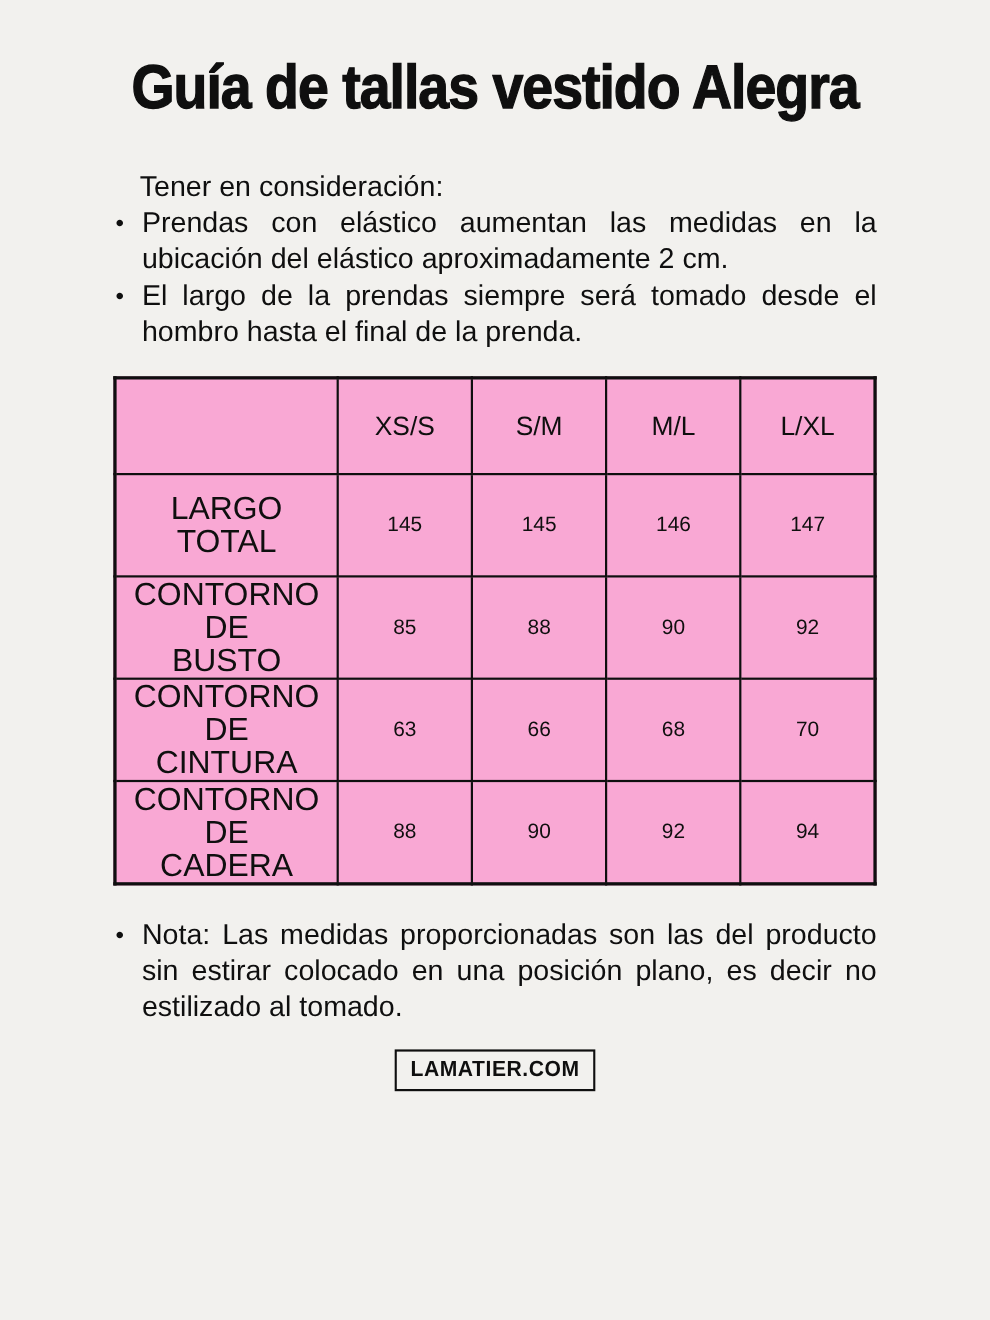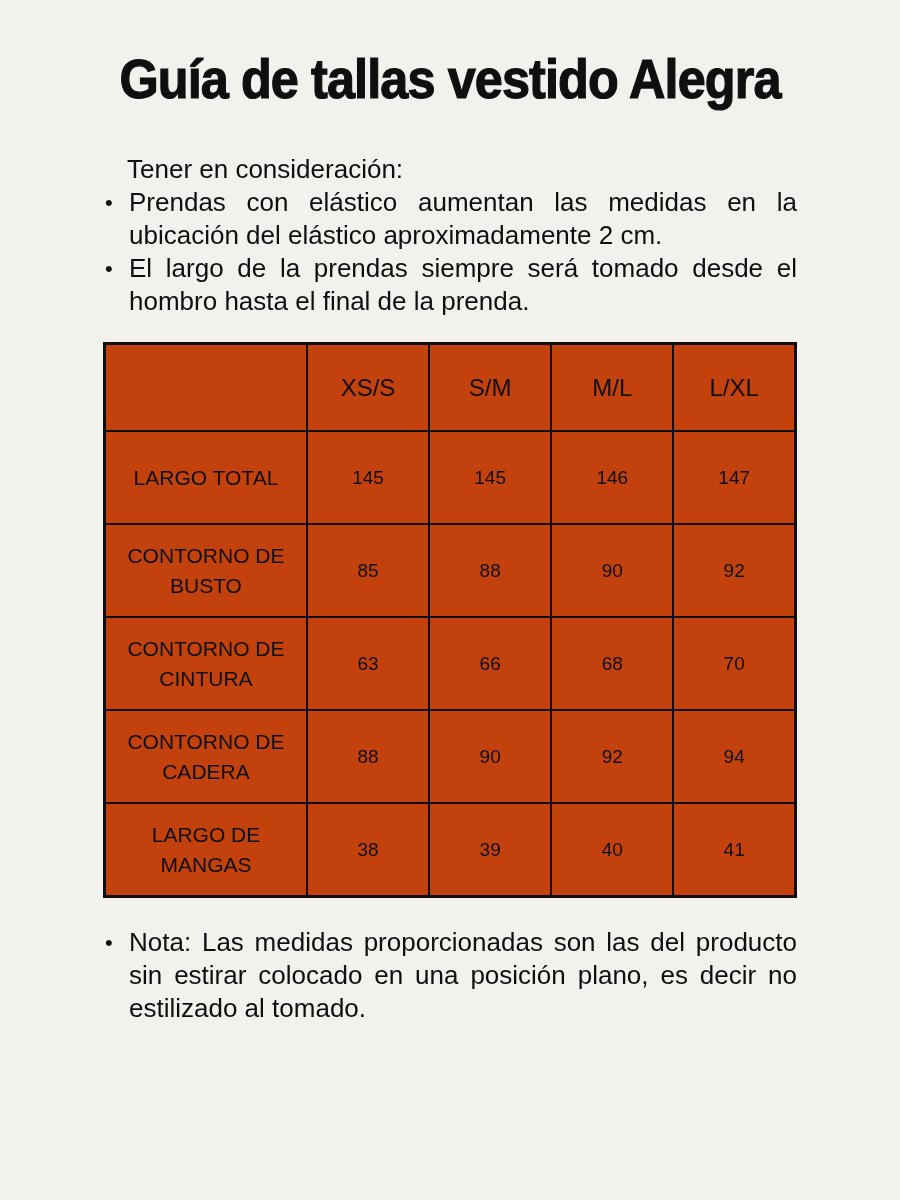--- a/index.html
+++ b/index.html
@@ -54,36 +54,36 @@
   .bullet-text {
     flex: 1;
     text-align: justify;
   }
   table.size-table {
     width: 100%;
     border-collapse: collapse;
     border: 3px solid #0f0f0f;
     table-layout: fixed;
     margin-top: 24px;
-    background: #c2410c;
+    background: #f9a8d4;
   }
   table.size-table th,
   table.size-table td {
     border: 2px solid #0f0f0f;
     text-align: center;
     vertical-align: middle;
     padding: 0 10px;
     font-weight: normal;
   }
   tr.header-row { height: 88px; }
   tr.data-row   { height: 93px; }
   .col-label-w  { width: 29.3%; }
   .col-size-w   { width: 17.675%; }
   td.row-label {
-    font-size: 21px;
+    font-size: 29px;
     line-height: 30px;
     white-space: pre-line;
     font-weight: 500;
   }
   th.column-header {
     font-size: 24px;
     font-weight: 500;
   }
   td.size-value {
     font-size: 19px;
@@ -176,31 +176,26 @@
 
       <tr class="data-row">
         <td class="row-label">CONTORNO DE
 CADERA</td>
         <td class="size-value">88</td>
         <td class="size-value">90</td>
         <td class="size-value">92</td>
         <td class="size-value">94</td>
       </tr>
 
-      <tr class="data-row">
-        <td class="row-label">LARGO DE
-MANGAS</td>
-        <td class="size-value">38</td>
-        <td class="size-value">39</td>
-        <td class="size-value">40</td>
-        <td class="size-value">41</td>
-      </tr>
 
     </tbody>
   </table>
 
   <div class="note bullet-item">
     <span class="bullet-dot">•</span>
     <span class="bullet-text"><span class="note-label">Nota:</span> <span>Las medidas proporcionadas son las del producto sin estirar colocado en una posición plano, es decir no estilizado al tomado.</span></span>
   </div>
 
+  <div class="footer-wrap">
+    <span class="brand-badge"><span>LAMATIER.COM</span></span>
+  </div>
 
 </div>
 
 </body></html>

